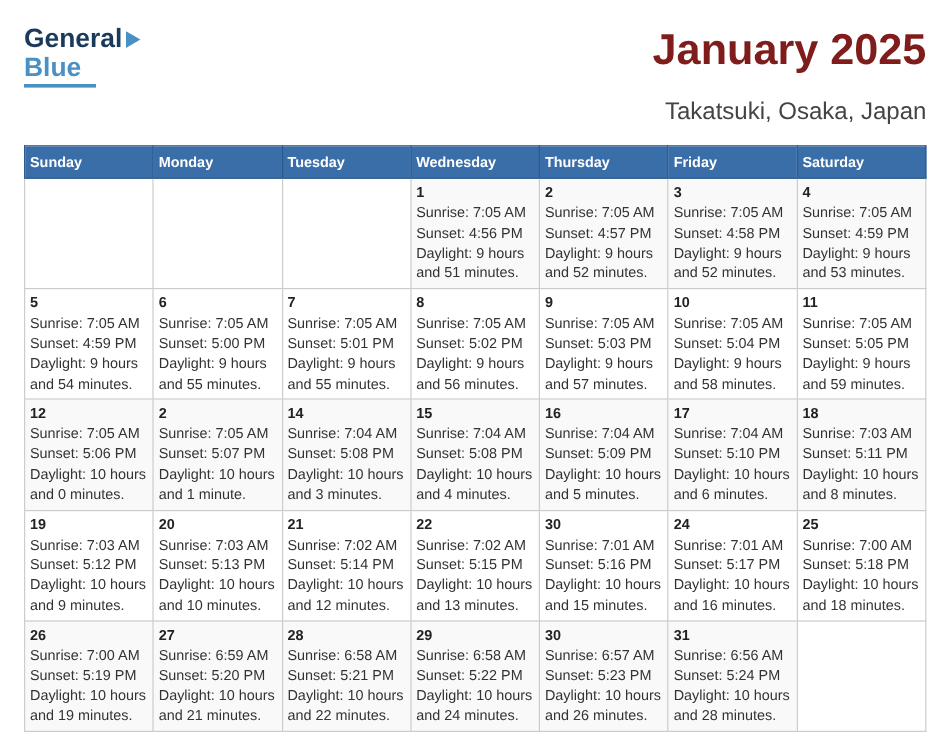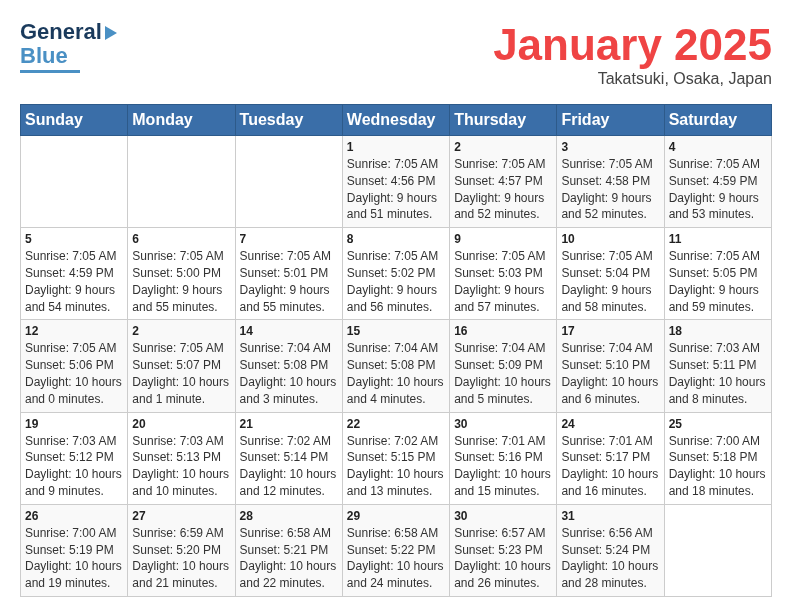--- a/index.html
+++ b/index.html
@@ -24,37 +24,38 @@
     .logo-line {
       width: 60px;
       height: 3px;
       background: #4a90c4;
       margin-top: 2px;
     }
     .title-block {
       text-align: right;
     }
     .calendar-title {
-      font-size: 44px;
+      font-size: 36px;
       font-weight: bold;
-      color: #ef4444;
+      color: #7f1d1d;
     }
     .calendar-subtitle {
-      font-size: 16px;
+      font-size: 20px;
       color: #444;
+      margin-top: 20px;
     }
     table {
       width: 100%;
       border-collapse: collapse;
       table-layout: fixed;
     }
     thead th {
       background: #3a6ea8;
       color: #fff;
-      font-size: 16px;
+      font-size: 12px;
       font-weight: bold;
       padding: 6px 4px;
       text-align: left;
       border: 1px solid #2d5a8a;
     }
     tbody td {
       border: 1px solid #ccc;
       vertical-align: top;
       padding: 4px;
       height: 80px;

